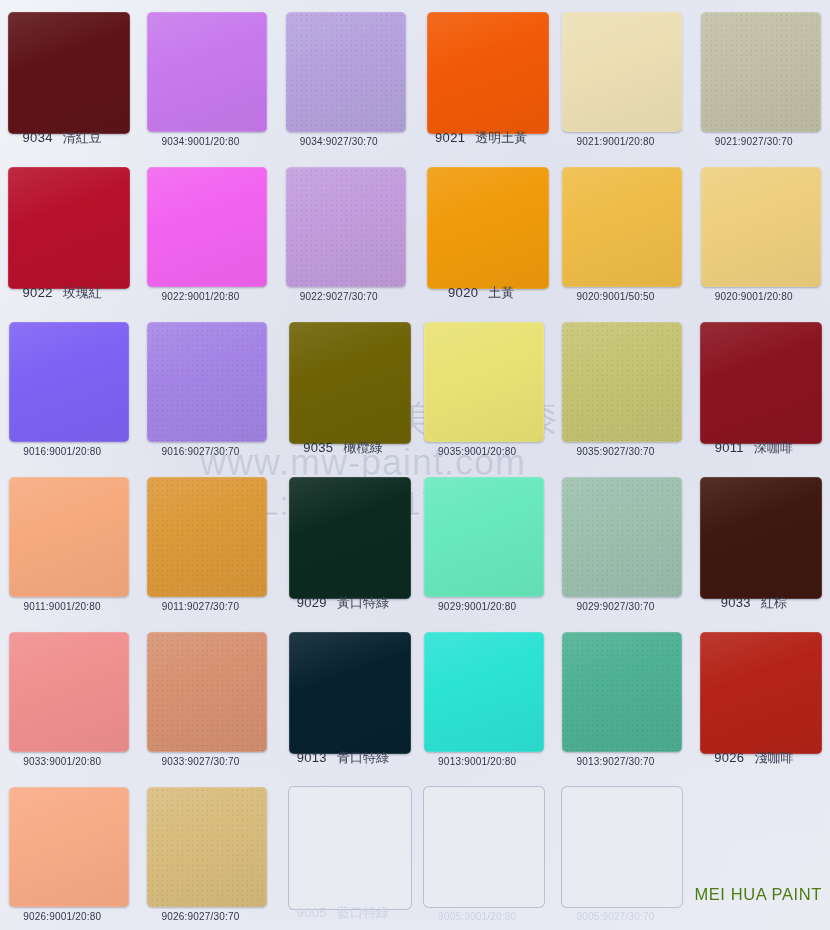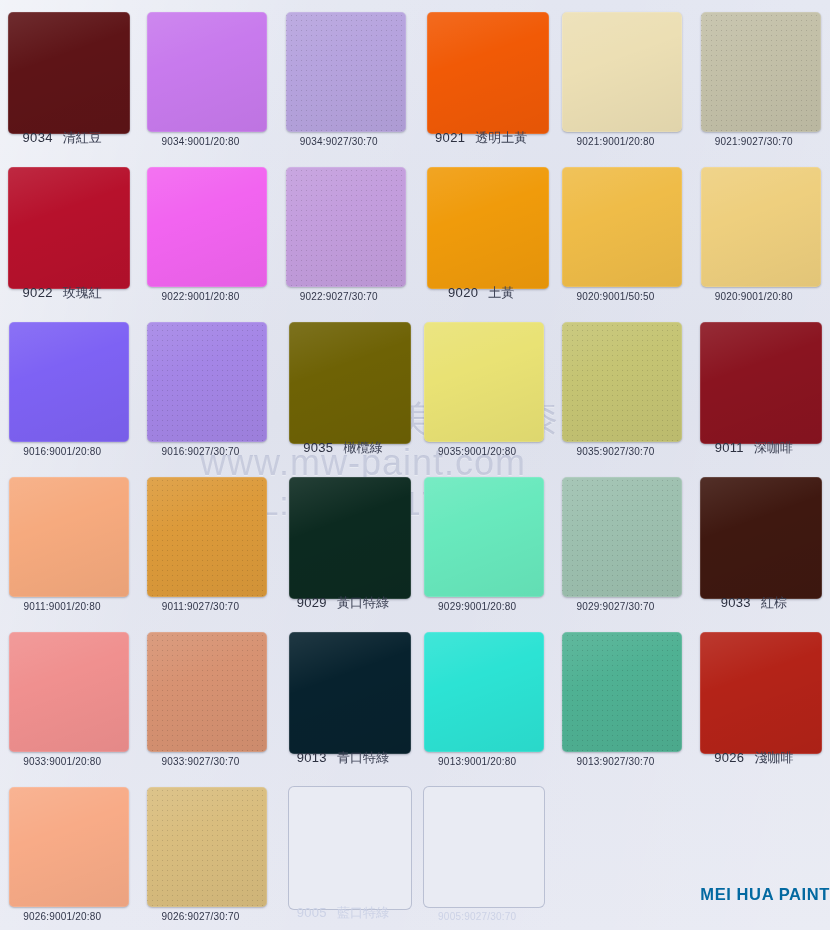--- a/index.html
+++ b/index.html
@@ -109,24 +109,24 @@
   }
   .wm-tel{
     font-size:34px;letter-spacing:1px;
     color:rgba(150,158,190,0.40);
     line-height:1.1;
     margin-top:2px;margin-left:14px;
   }
 
   .brand{
     position:absolute;
-    right:0;bottom:26px;
+    right:8px;bottom:26px;
     font-size:16.5px;
-    font-weight:bold;
-    color:#0369a1;
+    font-weight:normal;
+    color:#4d7c0f;
     letter-spacing:.6px;
     white-space:nowrap;
   }
 </style>
 </head>
 <body>
 
 <div class="page-light"></div>
 
 <div class="sheet">
@@ -343,19 +343,25 @@
       <div class="cell gstart">
         <div class="swatch s-base empty"></div>
         <div class="labels faint">
           <span class="code">9005</span>
           <span class="cname">藍口特綠</span>
         </div>
       </div>
       <div class="cell">
         <div class="swatch s-mix empty"></div>
         <div class="labels faint">
+          <span class="mixlabel">9005:9001/20:80</span>
+        </div>
+      </div>
+      <div class="cell">
+        <div class="swatch s-mix empty"></div>
+        <div class="labels faint">
           <span class="mixlabel">9005:9027/30:70</span>
         </div>
       </div>
     </div>
 
   <div class="brand">MEI  HUA PAINT</div>
 </div>
 
 </body></html>

